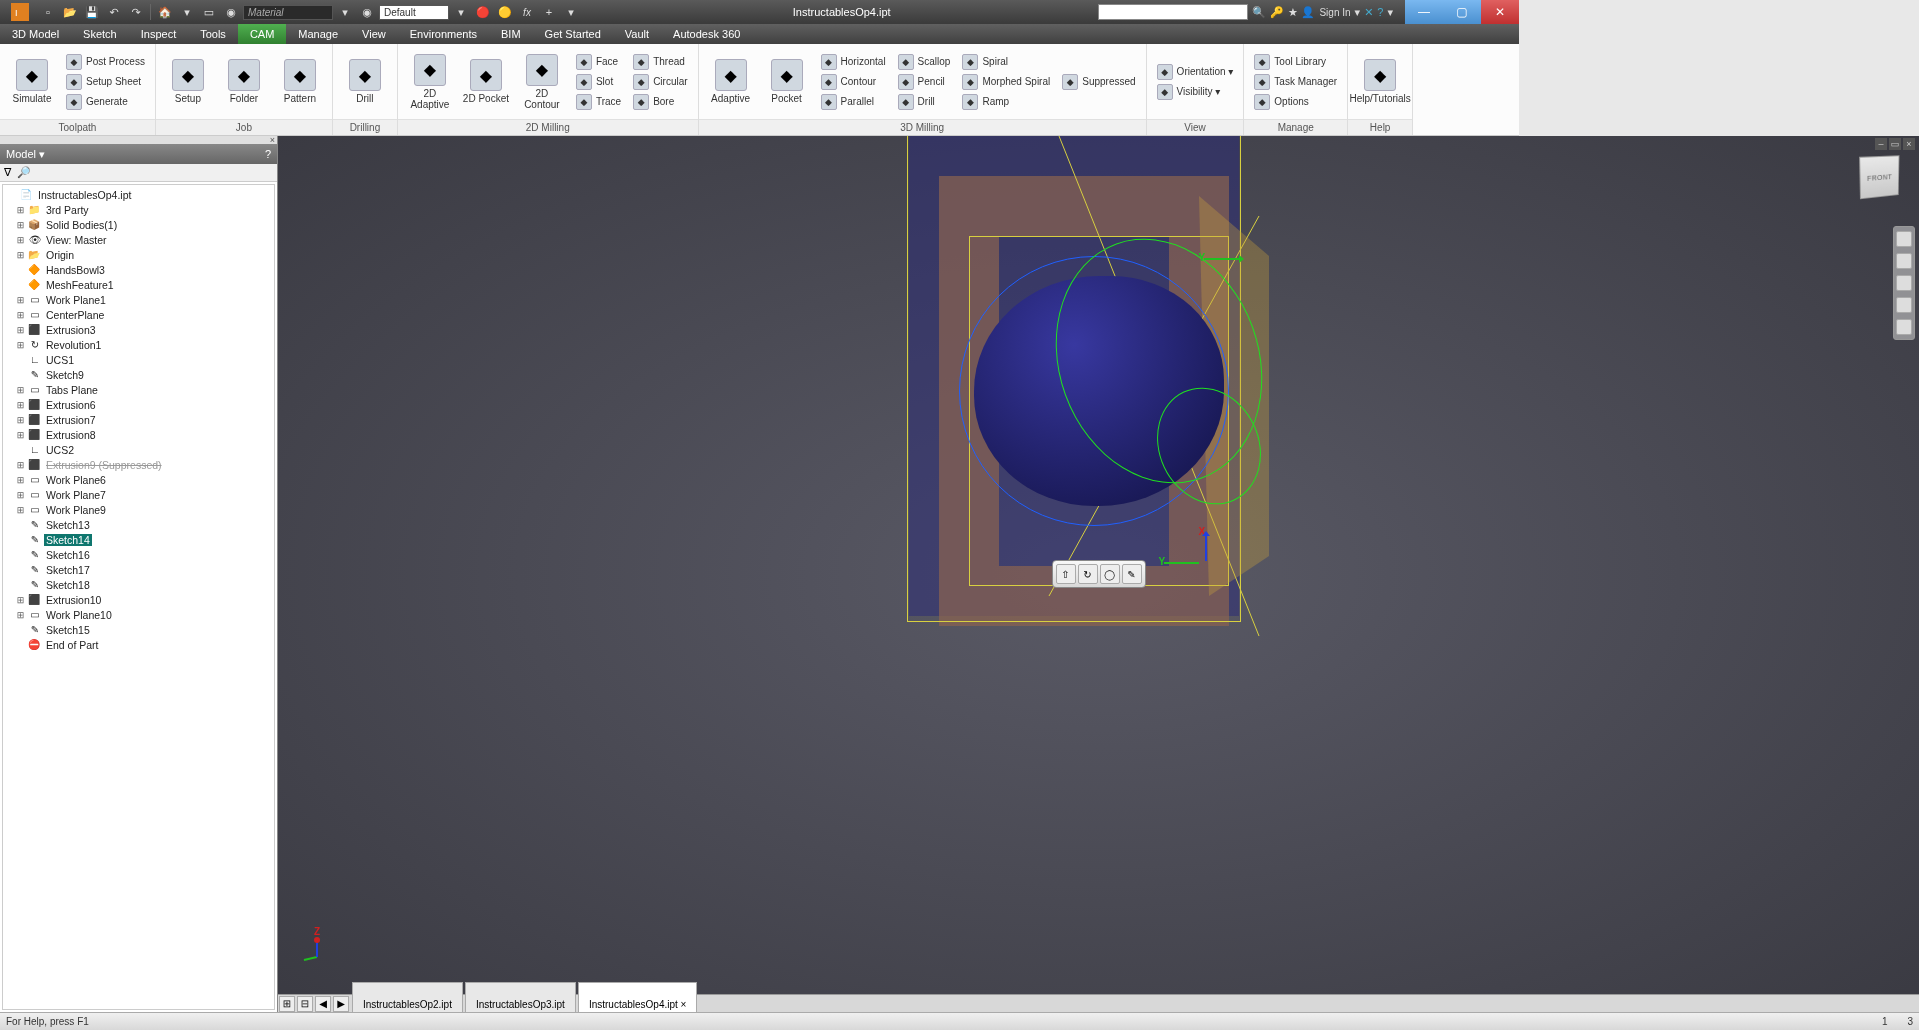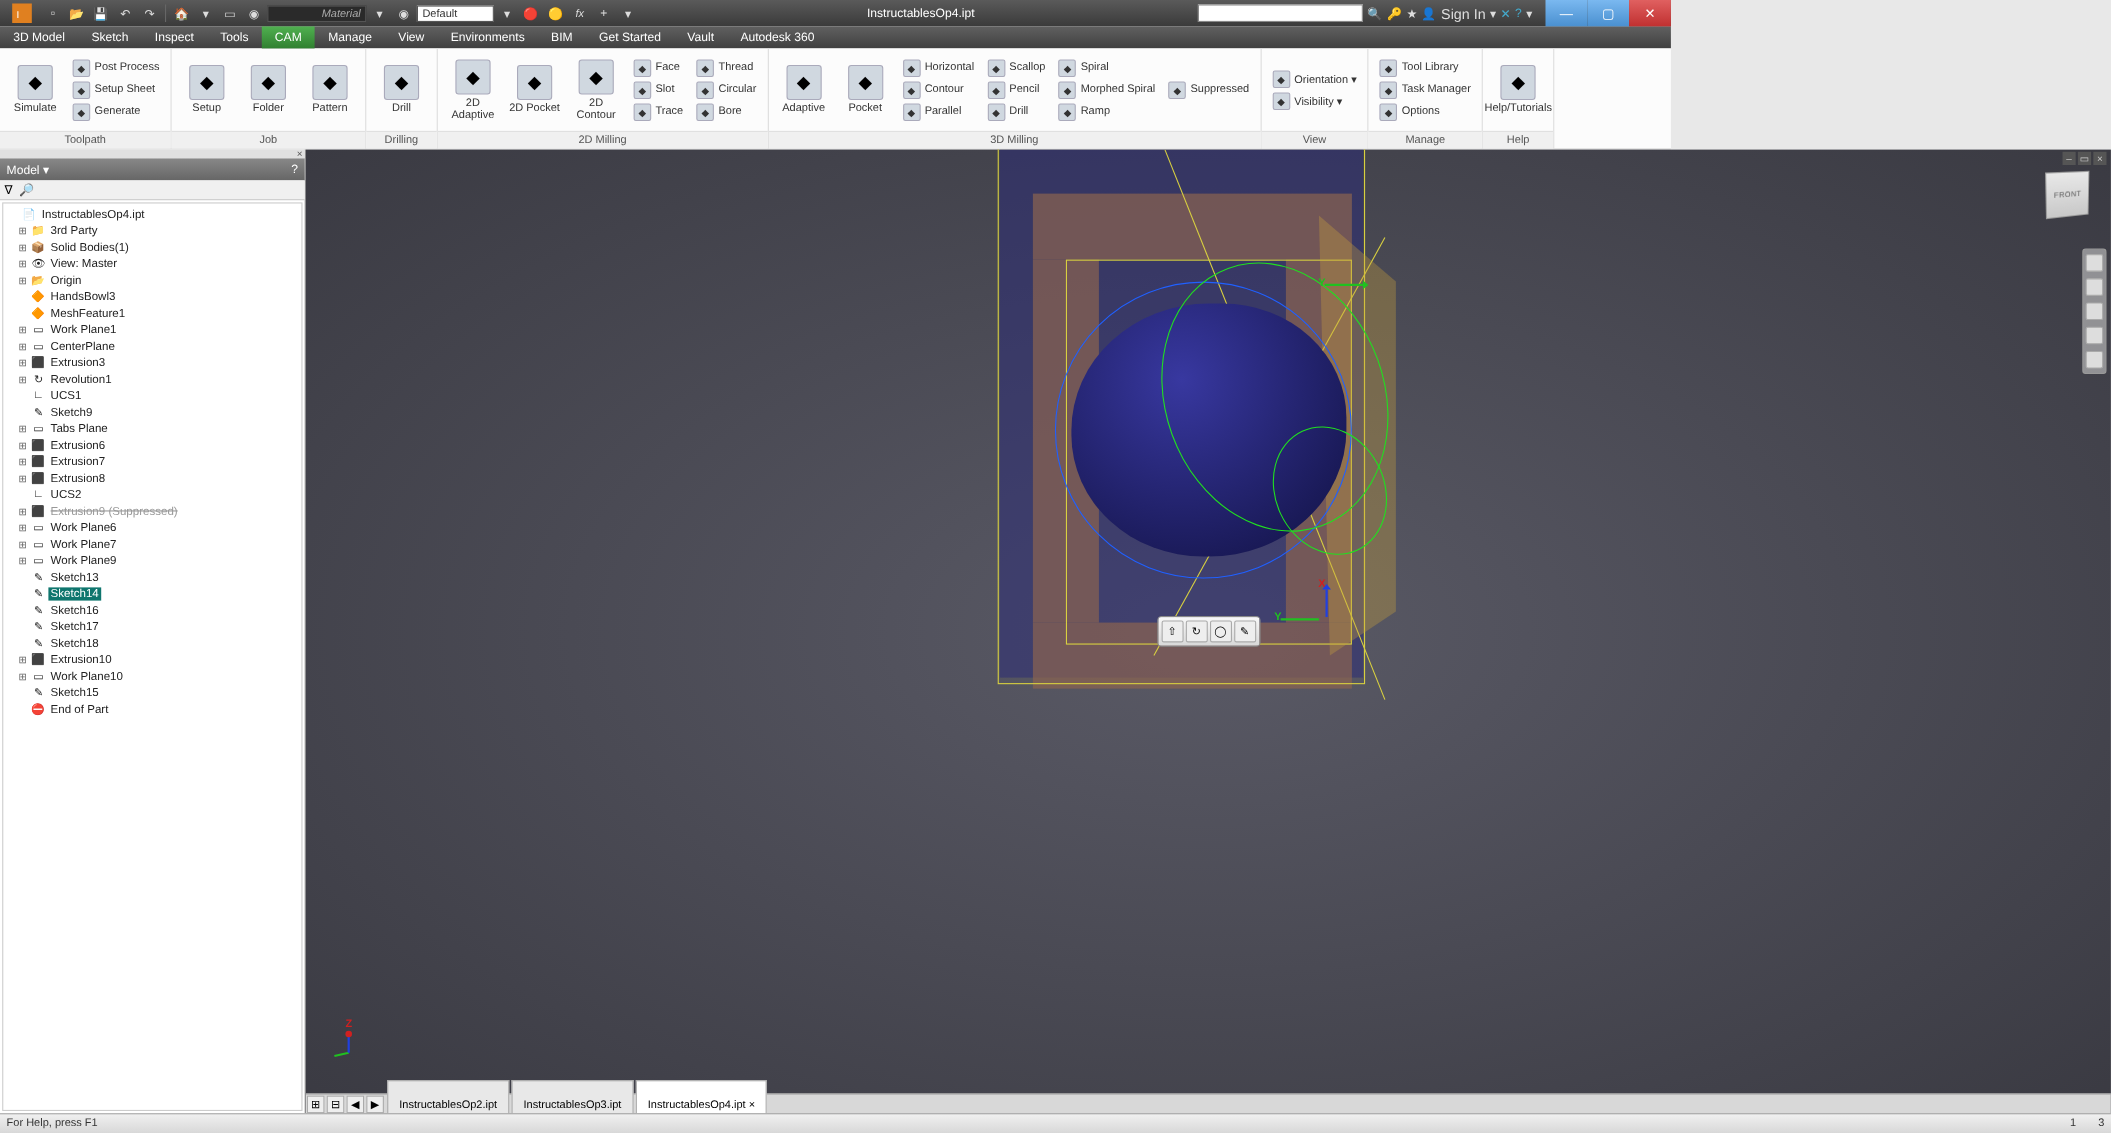--- a/index.html
+++ b/index.html
@@ -3,26 +3,26 @@
 <meta charset="utf-8">
 <style>
 * { margin: 0; padding: 0; box-sizing: border-box; font-family: "Segoe UI", Tahoma, sans-serif; }
 body { width: 1519px; height: 831px; background: #e8e8e8; overflow: hidden; font-size: 11px; }
 
 
 .title-bar { height: 24px; background: linear-gradient(#5a5a5a, #3a3a3a); display: flex; align-items: center; color: #ddd; }
 .title-bar .qat { display: flex; align-items: center; padding: 0 4px; gap: 2px; }
 .title-bar .qat-btn { width: 20px; height: 18px; display: flex; align-items: center; justify-content: center; cursor: pointer; }
 .title-bar .sep { width: 1px; height: 16px; background: #666; margin: 0 2px; }
-.title-bar .material-box { background: #2a2a2a; border: 1px solid #555; padding: 1px 4px; width: 90px; color: #aaa; font-style: italic; font-size: 10px; text-align: right; }
+.title-bar .material-box { background: #2a2a2a; border: 1px solid #555; padding: 1px 4px; width: 90px; color: #aaa; font-style: italic; font-size: 10px; }
 .title-bar .appearance-box { background: #fff; border: 1px solid #555; padding: 1px 4px; width: 70px; color: #333; font-size: 10px; }
 .title-bar .doc-title { flex: 1; text-align: center; color: #fff; font-size: 11px; }
 .title-bar .search-box { background: #fff; width: 150px; height: 16px; border: 1px solid #888; }
 .title-bar .right-tools { display: flex; align-items: center; gap: 4px; padding: 0 4px; }
-.title-bar .signin { color: #ddd; font-size: 13px; }
+.title-bar .signin { color: #ddd; font-size: 10px; }
 .win-controls { display: flex; margin-left: 8px; }
 .win-btn { width: 38px; height: 24px; display: flex; align-items: center; justify-content: center; color: #fff; font-size: 12px; }
 .win-min { background: linear-gradient(#7ab8f0,#4a90d0); }
 .win-max { background: linear-gradient(#7ab8f0,#4a90d0); }
 .win-close { background: linear-gradient(#e06060,#c03030); }
 
 
 .menu-tabs { height: 20px; background: linear-gradient(#606060,#404040); display: flex; align-items: stretch; color: #fff; font-size: 11px; }
 .menu-tab { padding: 2px 12px; cursor: pointer; display: flex; align-items: center; }
 .menu-tab.active { background: linear-gradient(#50b050,#308030); }

